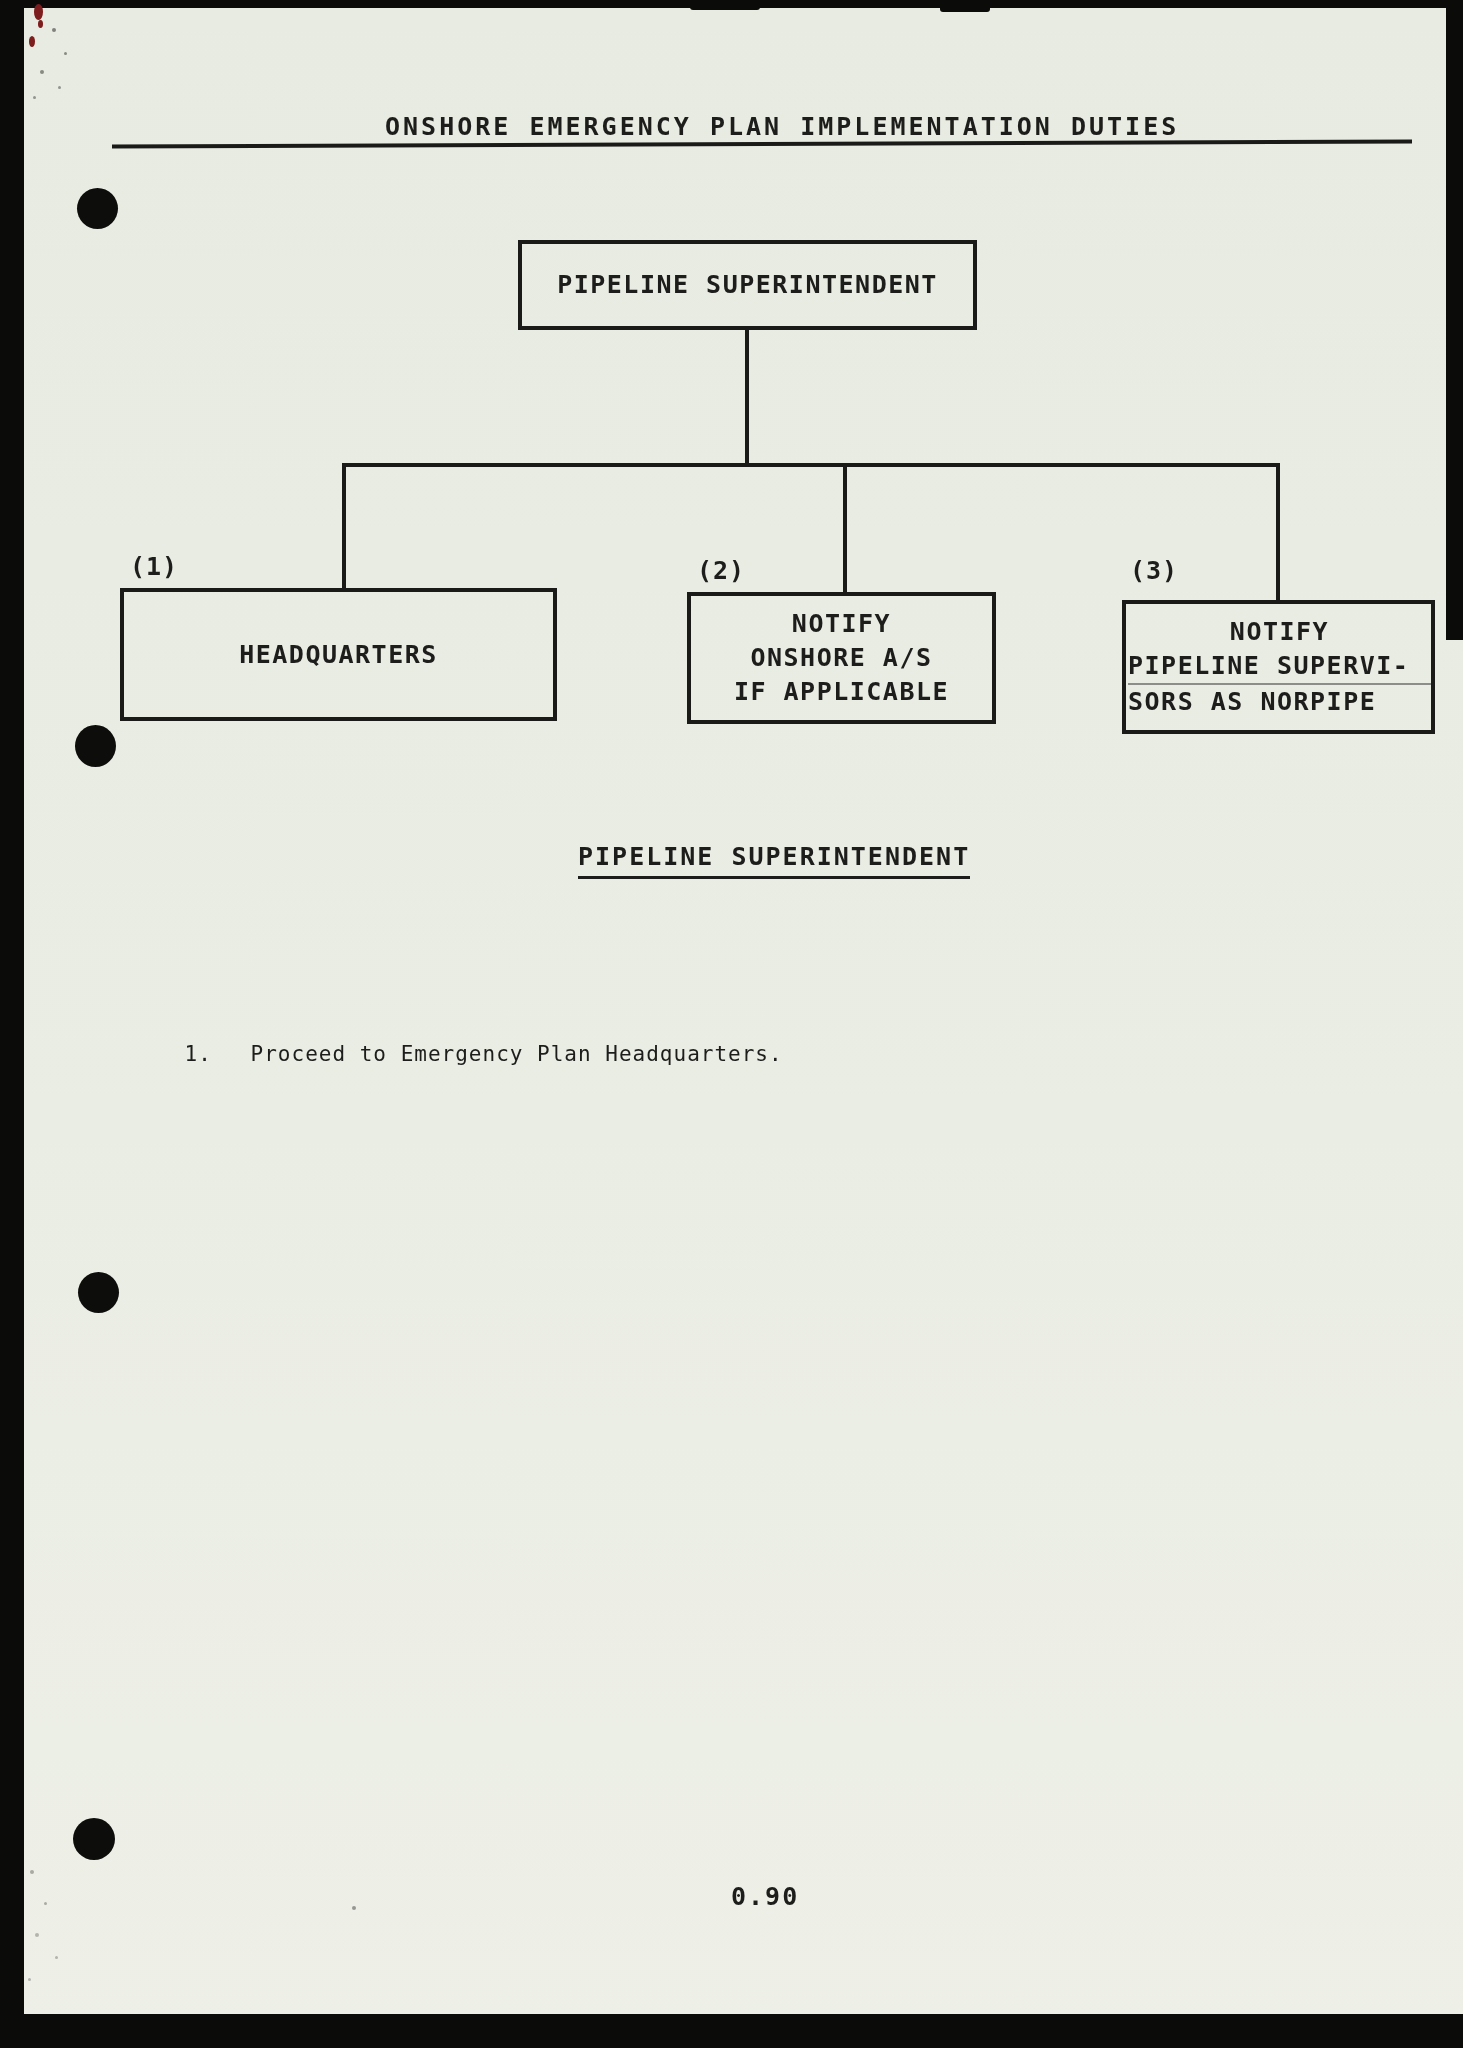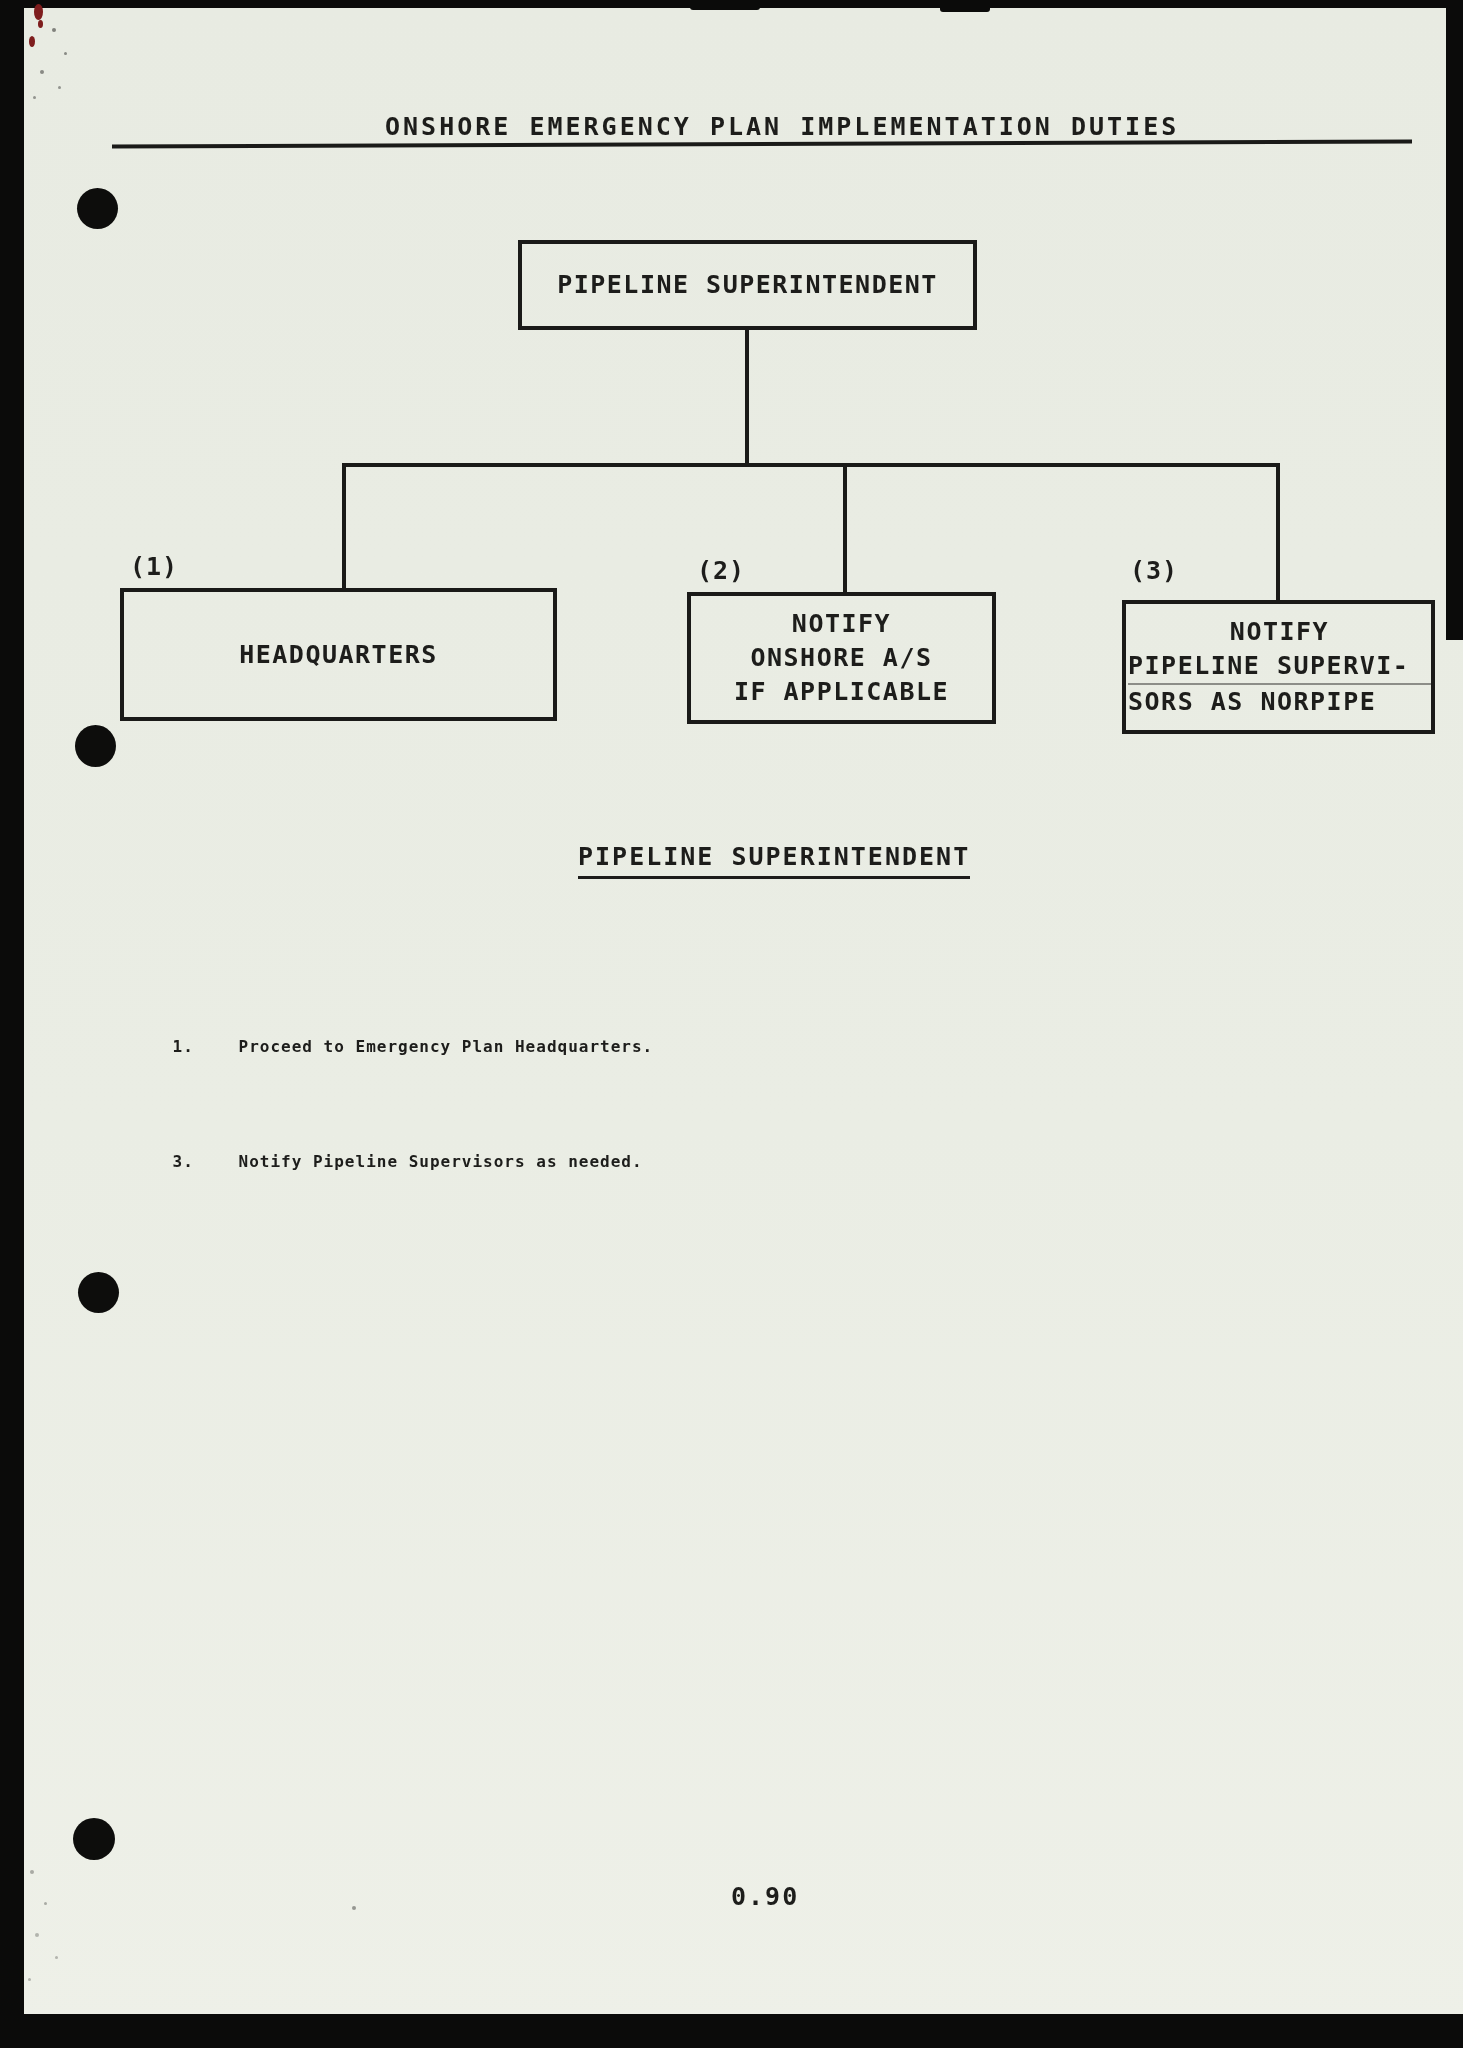--- a/index.html
+++ b/index.html
@@ -65,21 +65,21 @@
   
   #section-heading{
     position:absolute;left:578px;top:842px;
     font-size:25px;font-weight:600;letter-spacing:2px;
     border-bottom:3px solid #1d1d1b;padding-bottom:5px;white-space:pre;
   }
   .typeline{
     position:absolute;font-size:25px;font-weight:600;letter-spacing:1px;white-space:pre;
   }
   #alternate-line{left:130px;top:924px;}
-  .list-item{position:absolute;left:130px;font-size:16px;font-weight:700;letter-spacing:1px;white-space:pre;}
+  .list-item{position:absolute;left:130px;font-size:21px;font-weight:400;letter-spacing:1px;white-space:pre;}
   #item1{top:1018px;}
   #item2{top:1076px;}
   #item3{top:1133px;}
   .list-item .num{display:inline-block;min-width:66px;}
   
   #page-number{position:absolute;left:731px;top:1882px;font-size:25px;font-weight:600;letter-spacing:2px;}
 </style>
 </head>
 <body>
 
@@ -144,19 +144,16 @@
     <div class="line line-underlined">PIPELINE SUPERVI-</div>
     <div class="line">SORS AS NORPIPE</div>
   </div>
 
   <div id="section-heading">PIPELINE SUPERINTENDENT</div>
 
 
   <div class="list-item" id="item1">
     <span class="num">1.</span><span>Proceed to Emergency Plan Headquarters.</span>
   </div>
-  <div class="list-item" id="item3">
-    <span class="num">3.</span><span>Notify Pipeline Supervisors as needed.</span>
-  </div>
 
   <div id="page-number">0.90</div>
 
 </div>
 
 </body></html>

